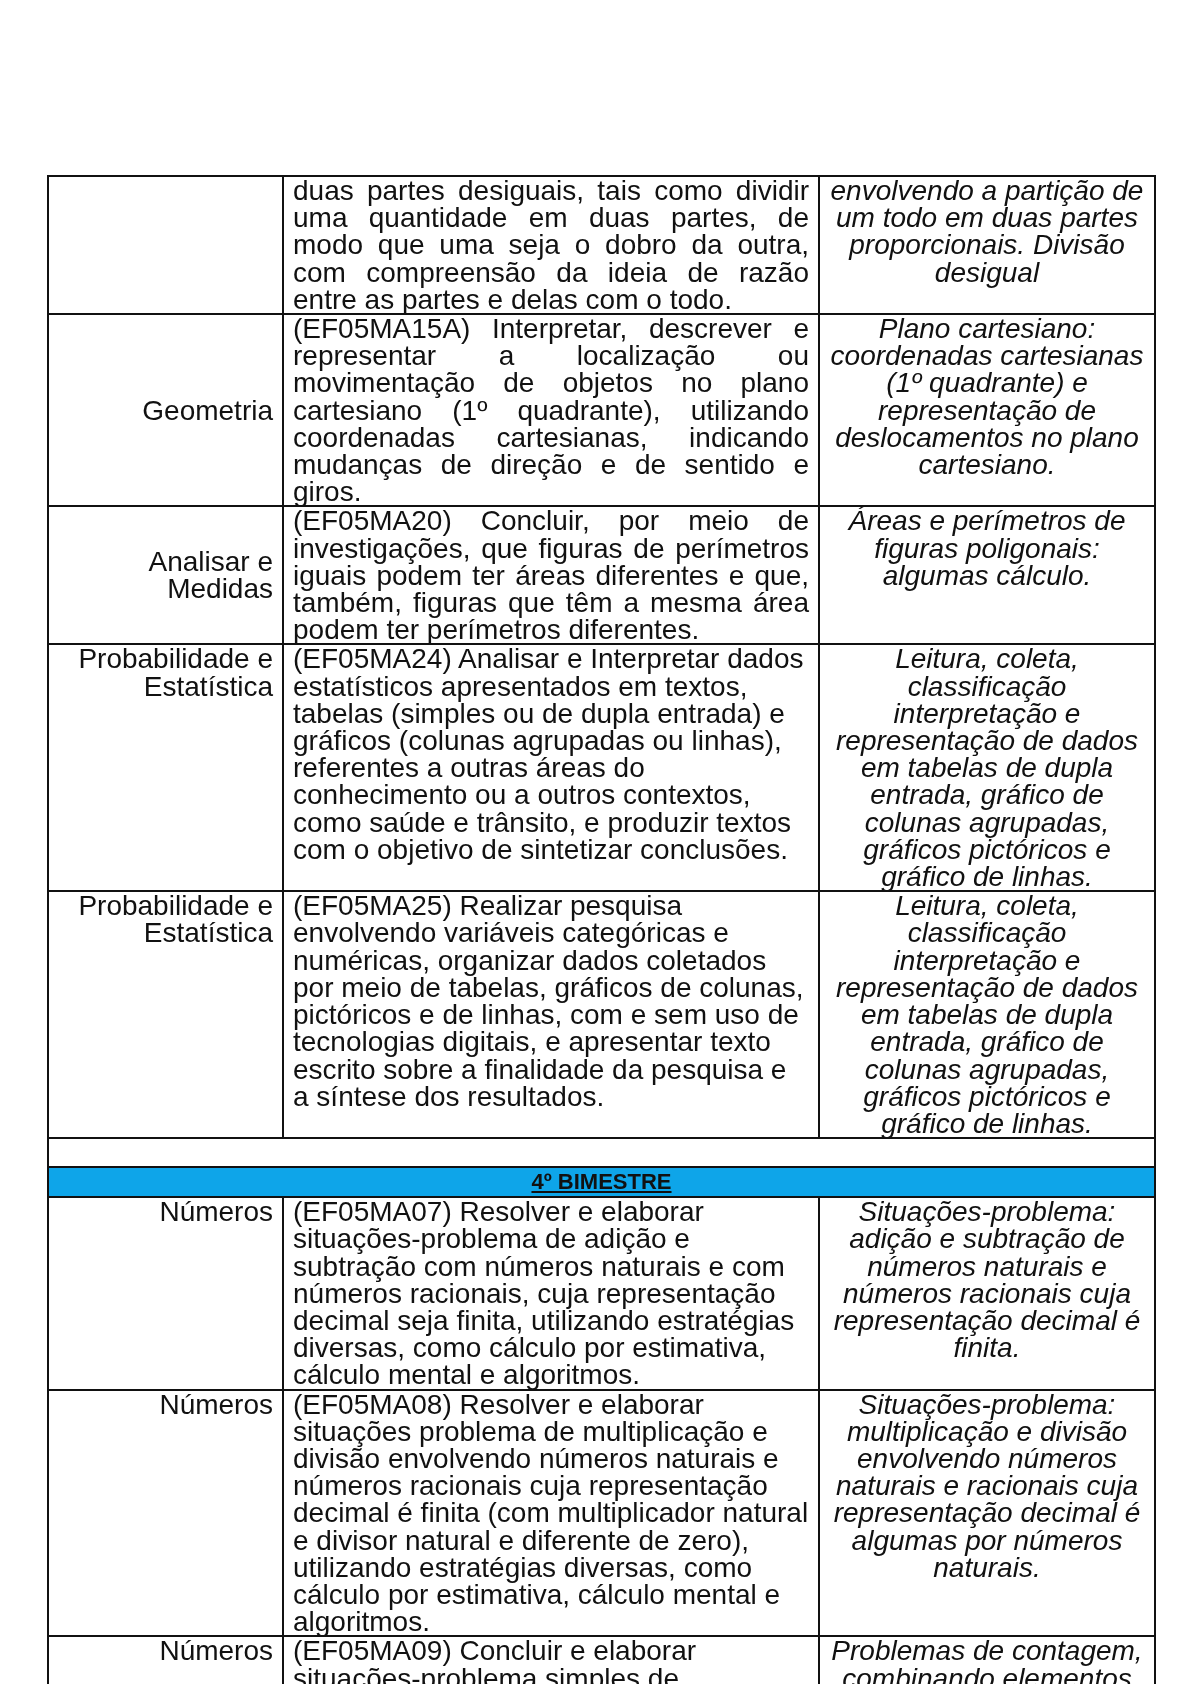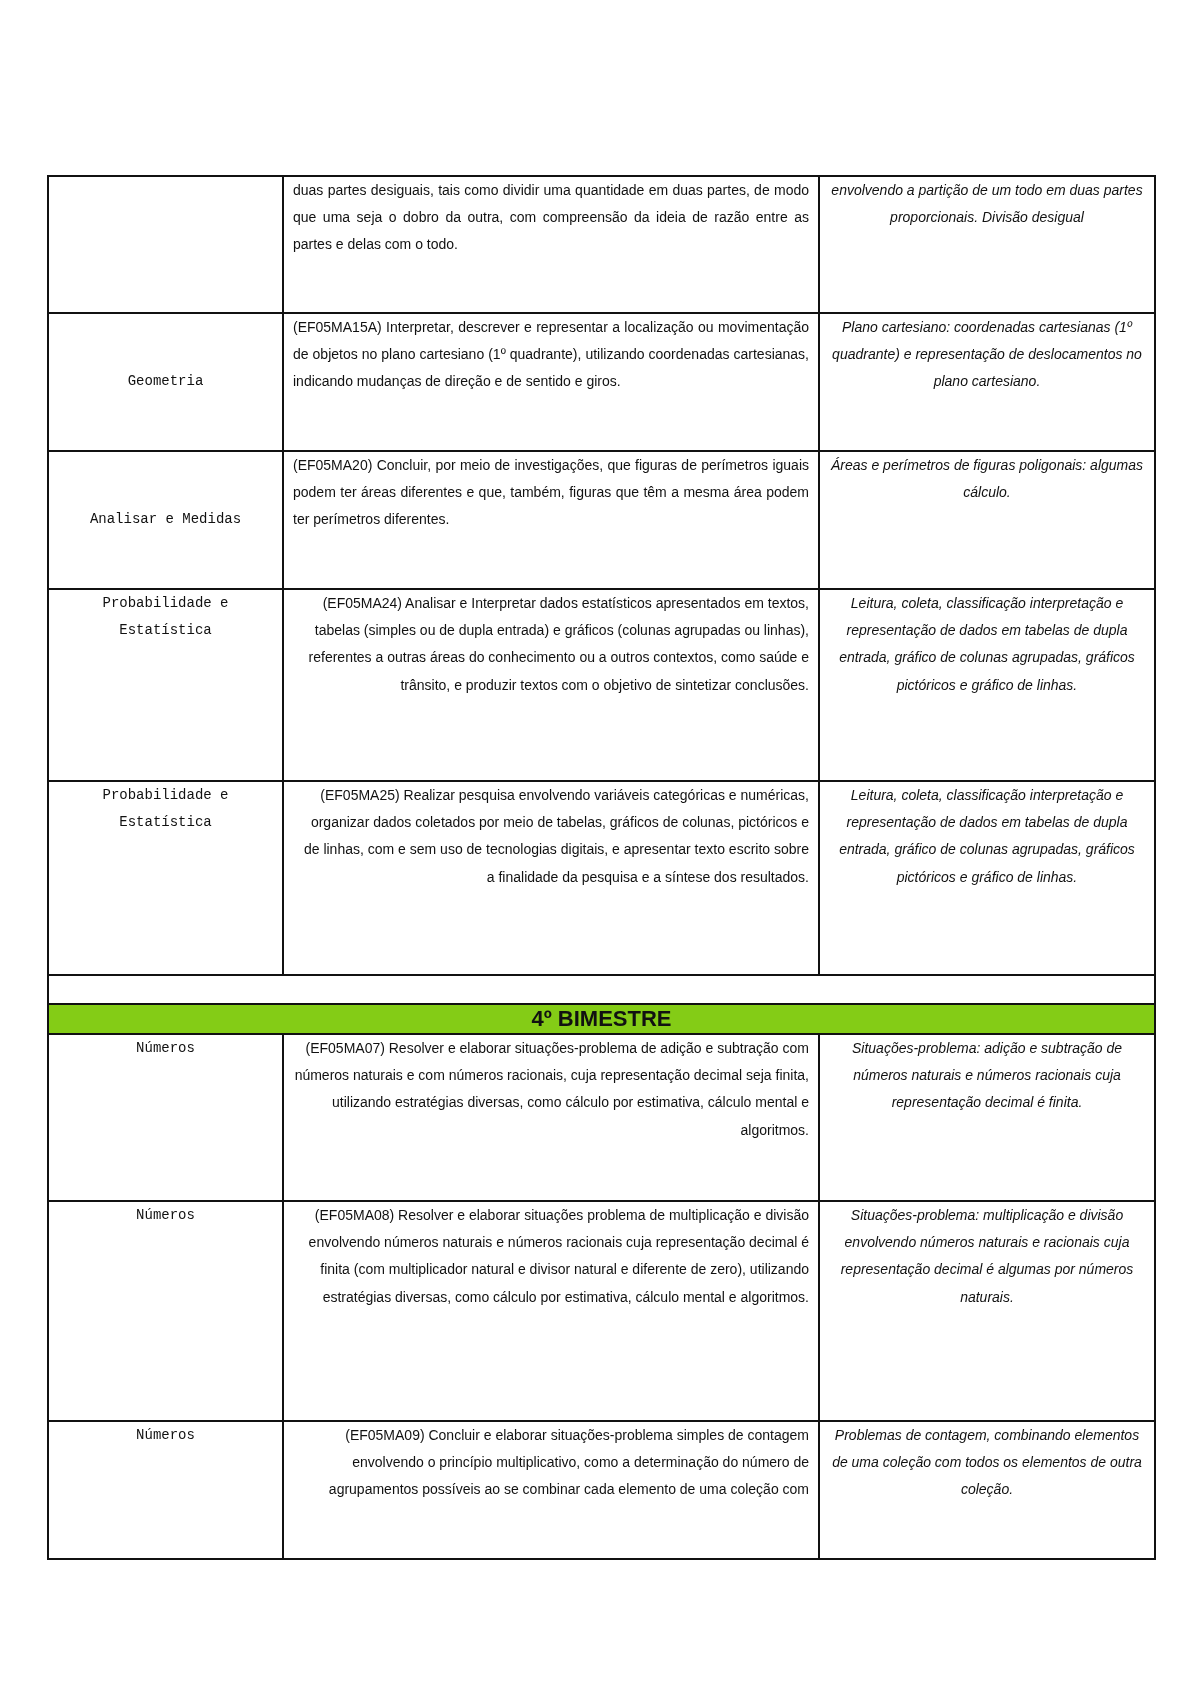--- a/index.html
+++ b/index.html
@@ -1,26 +1,26 @@
 <!DOCTYPE html>
 <html><head>
 <meta charset="utf-8">
 <style>
   html, body { margin: 0; padding: 0; background: #ffffff; }
   body { width: 1190px; height: 1684px; position: relative; overflow: hidden;
          font-family: "Liberation Sans", sans-serif; color: #111; }
   table.curr { position: absolute; left: 47px; top: 175px; width: 1107px;
                border-collapse: collapse; table-layout: fixed; }
   table.curr td { border: 2px solid #111; padding: 0 9px; vertical-align: top;
-                  font-size: 14px; line-height: 27.2px; }
+                  font-size: 28px; line-height: 27.2px; }
   col.c1 { width: 235px; } col.c2 { width: 536px; } col.c3 { width: 336px; }
-  td.unit { text-align: center; font-family: Liberation Mono, monospace; }
+  td.unit { text-align: right; }
   td.unit.mid { vertical-align: middle; }
   td.skill-j { text-align: justify; text-align-last: left; }
-  td.skill-c { text-align: right; }
+  td.skill-c { text-align: left; }
   td.obj { text-align: center; vertical-align: middle; font-style: italic; }
   td.obj.top { vertical-align: top; }
   tr.spacer td { height: 27px; }
   tr.bim td { background: #ED7D31; text-align: center; font-weight: bold;
               font-size: 22px; height: 28px; line-height: 28px; padding: 0; }
   tr.head td { font-weight: bold; text-align: center; vertical-align: middle;
                font-size: 22px; line-height: 27px; }
 </style>
 </head>
 <body>
@@ -54,21 +54,21 @@
     </tr>
     <tr style="height:194px">
       <td class="unit">Probabilidade e Estatística</td>
       <td class="skill-c">(EF05MA25) Realizar pesquisa envolvendo variáveis categóricas e numéricas, organizar dados coletados por meio de tabelas, gráficos de colunas, pictóricos e de linhas, com e sem uso de tecnologias digitais, e apresentar texto escrito sobre a finalidade da pesquisa e a síntese dos resultados.</td>
       <td class="obj">Leitura, coleta, classificação interpretação e representação de dados em tabelas de dupla entrada, gráfico de colunas agrupadas, gráficos pictóricos e gráfico de linhas.</td>
     </tr>
     <tr class="spacer">
       <td colspan="3"></td>
     </tr>
     <tr class="bim">
-      <td colspan="3" style="background: #84cc16;">4º BIMESTRE</td>
+      <td colspan="3" style="background: #0ea5e9; text-decoration: underline;">4º BIMESTRE</td>
     </tr>
     <tr style="height:167px">
       <td class="unit">Números</td>
       <td class="skill-c">(EF05MA07) Resolver e elaborar situações-problema de adição e subtração com números naturais e com números racionais, cuja representação decimal seja finita, utilizando estratégias diversas, como cálculo por estimativa, cálculo mental e algoritmos.</td>
       <td class="obj">Situações-problema: adição e subtração de números naturais e números racionais cuja representação decimal é finita.</td>
     </tr>
     <tr style="height:220px">
       <td class="unit">Números</td>
       <td class="skill-c">(EF05MA08) Resolver e elaborar situações problema de multiplicação e divisão envolvendo números naturais e números racionais cuja representação decimal é finita (com multiplicador natural e divisor natural e diferente de zero), utilizando estratégias diversas, como cálculo por estimativa, cálculo mental e algoritmos.</td>
       <td class="obj">Situações-problema: multiplicação e divisão envolvendo números naturais e racionais cuja representação decimal é algumas por números naturais.</td>

